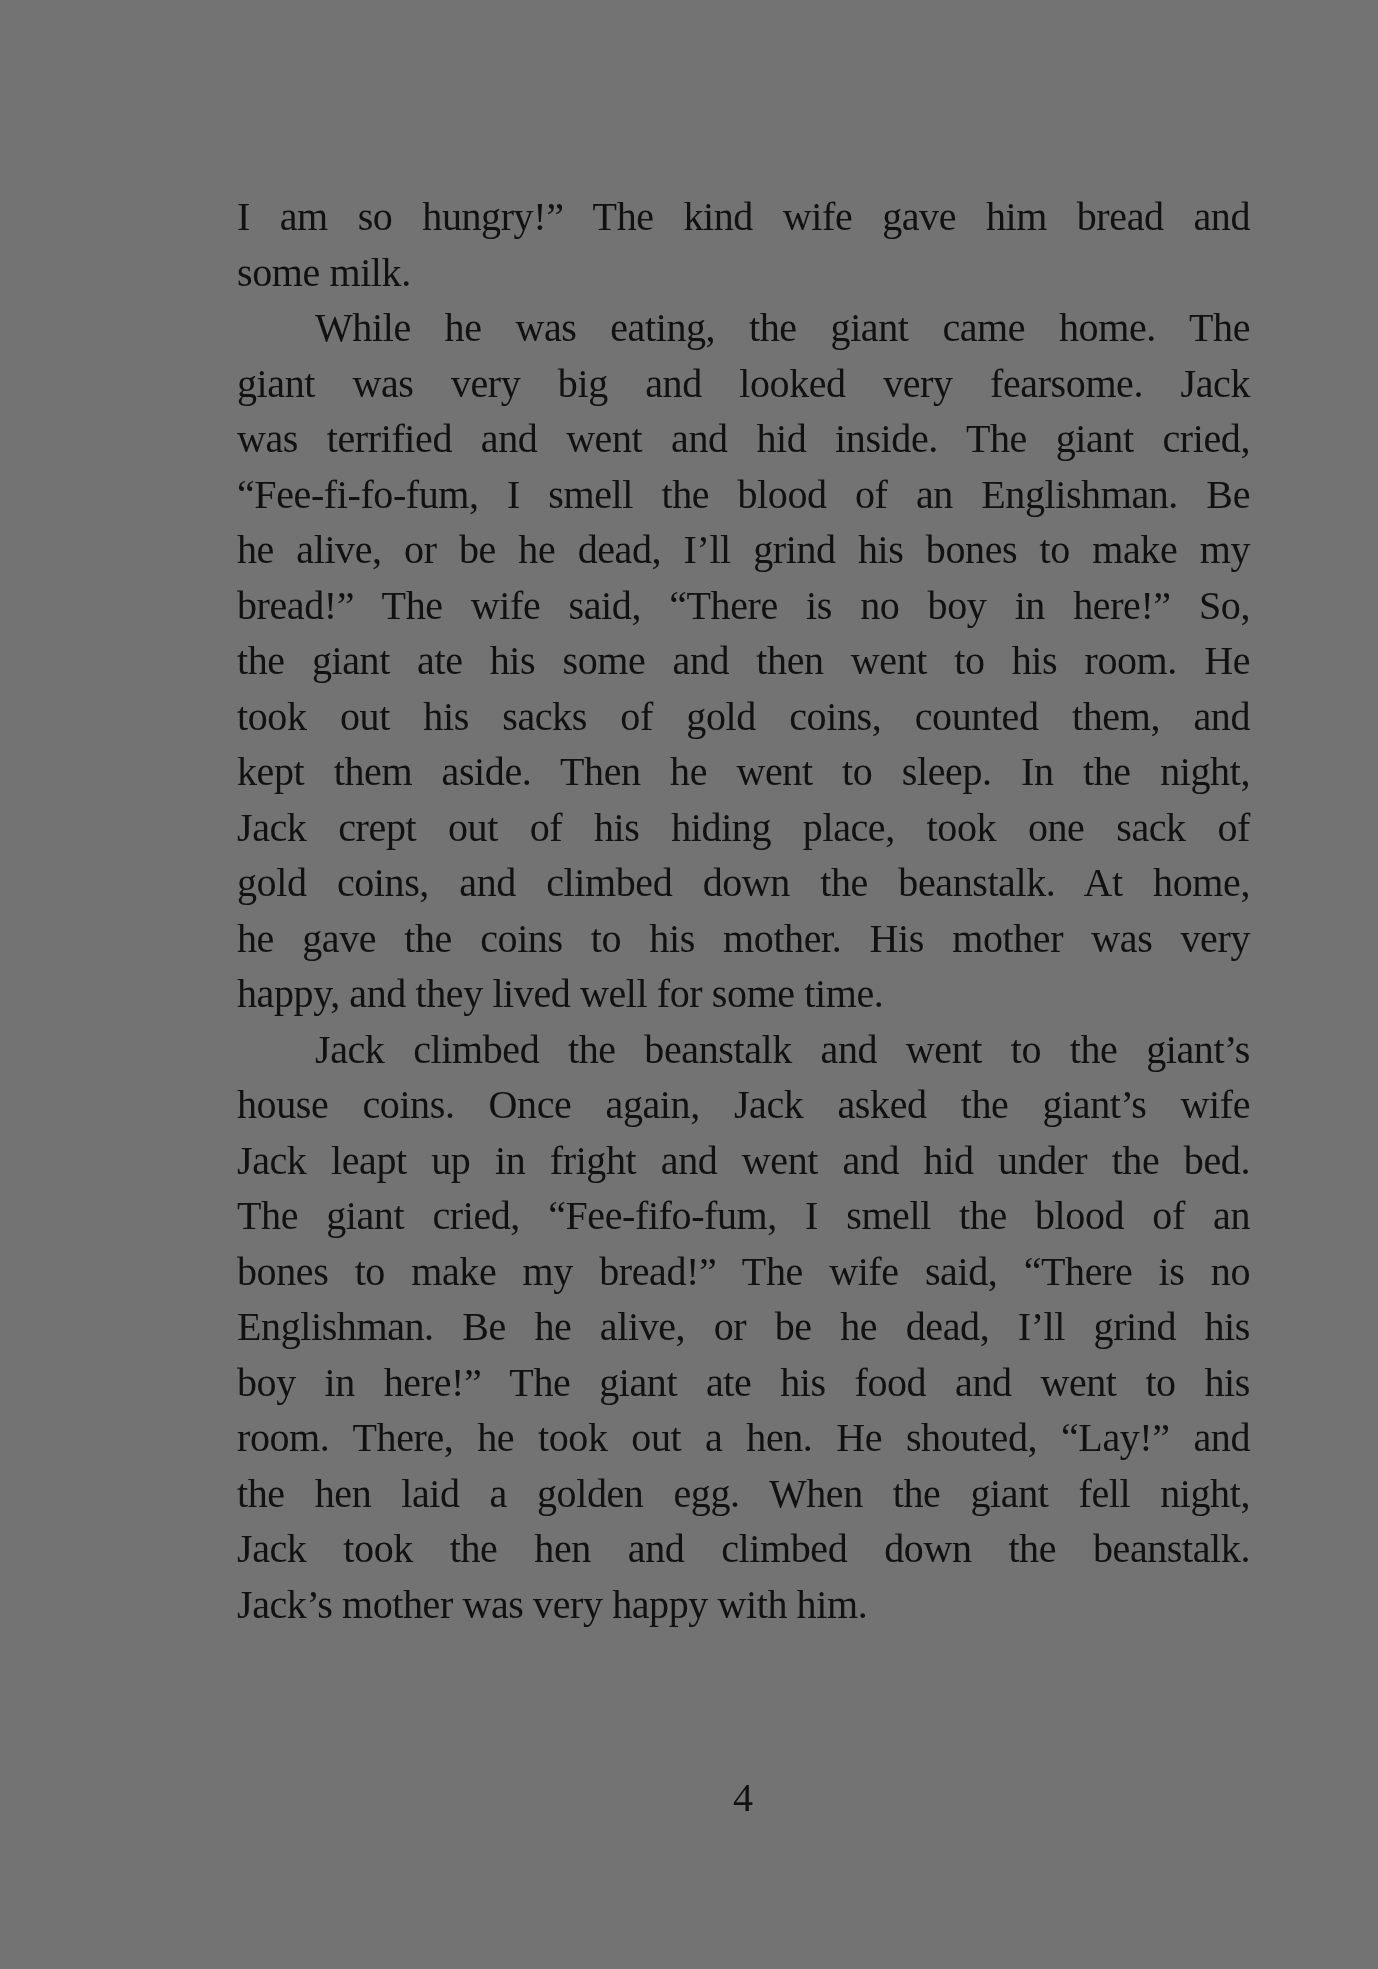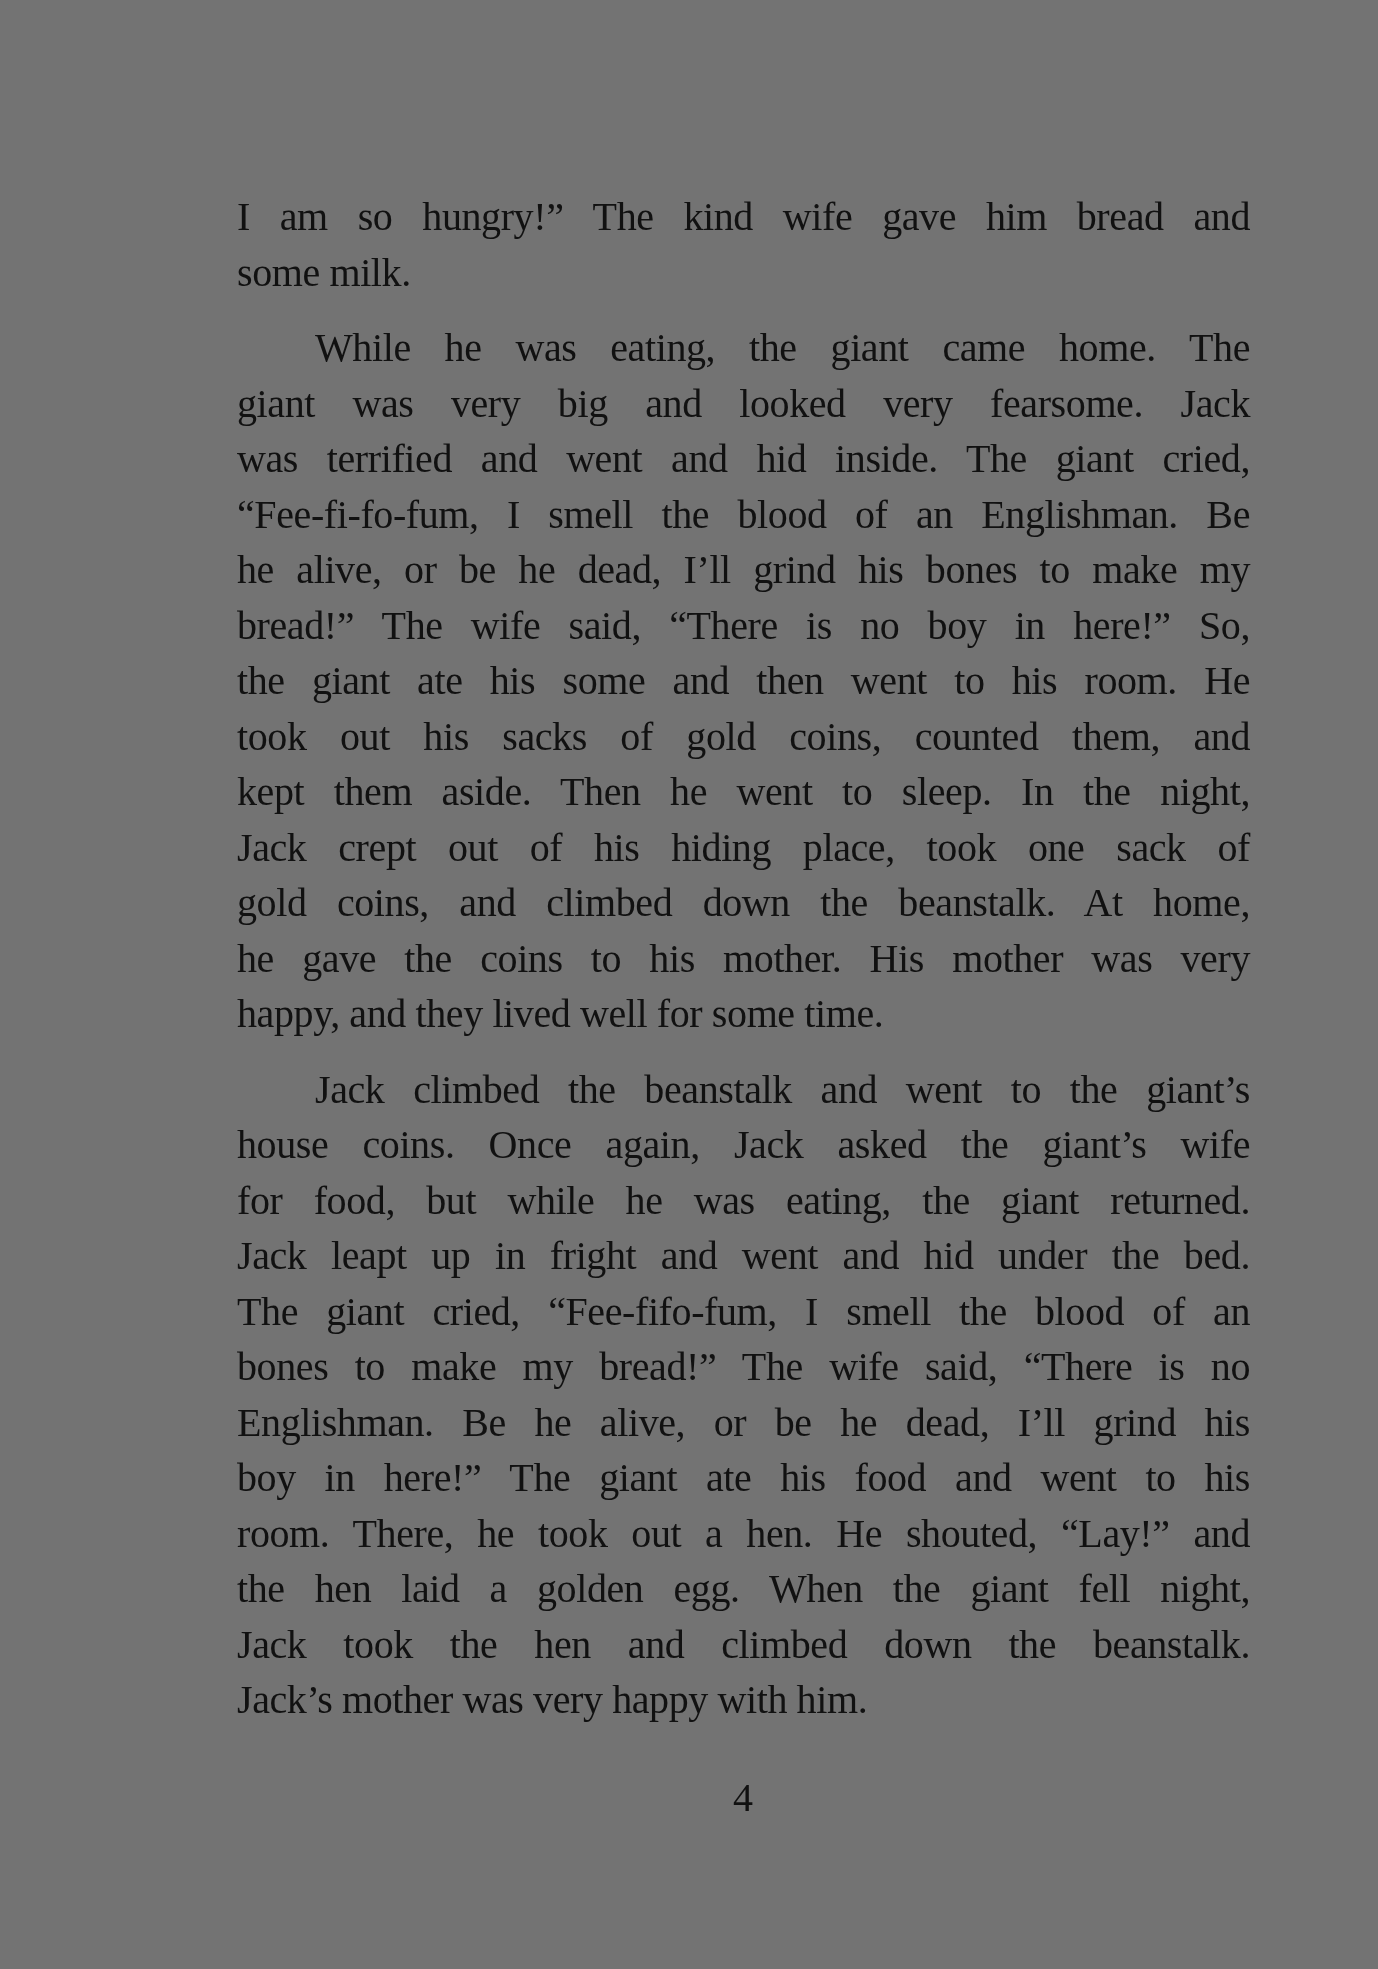--- a/index.html
+++ b/index.html
@@ -38,21 +38,20 @@
     overflow: visible;
     text-align: justify;
     text-align-last: justify;
   }
   .line.last {
     text-align: left;
     text-align-last: left;
   }
   .line.indent {
     padding-left: 78px;
-    margin-top: 20px;
   }
   .page-number {
     position: absolute;
     left: 693px;
     width: 100px;
     top: 1770px;
     text-align: center;
     font-size: 40px;
     line-height: 55px;
   }
@@ -80,21 +79,20 @@
       <div class="line">kept them aside. Then he went to sleep. In the night,</div>
       <div class="line">Jack crept out of his hiding place, took one sack of</div>
       <div class="line">gold coins, and climbed down the beanstalk. At home,</div>
       <div class="line">he gave the coins to his mother. His mother was very</div>
       <div class="line last">happy, and they lived well for some time.</div>
     </div>
 
     <div class="paragraph">
       <div class="line indent">Jack climbed the beanstalk and went to the giant’s</div>
       <div class="line">house coins. Once again, Jack asked the giant’s wife</div>
-      <div class="line">for food, but while he was eating, the giant returned.</div>
       <div class="line">Jack leapt up in fright and went and hid under the bed.</div>
       <div class="line">The giant cried, “Fee-fifo-fum, I smell the blood of an</div>
       <div class="line">bones to make my bread!” The wife said, “There is no</div>
       <div class="line">Englishman. Be he alive, or be he dead, I’ll grind his</div>
       <div class="line">boy in here!” The giant ate his food and went to his</div>
       <div class="line">room. There, he took out a hen. He shouted, “Lay!” and</div>
       <div class="line">the hen laid a golden egg. When the giant fell night,</div>
       <div class="line">Jack took the hen and climbed down the beanstalk.</div>
       <div class="line last">Jack’s mother was very happy with him.</div>
     </div>

